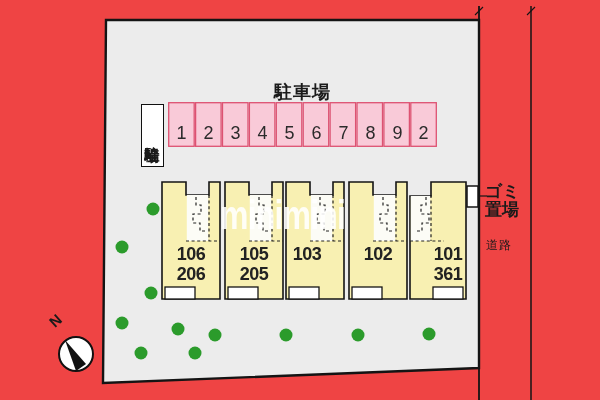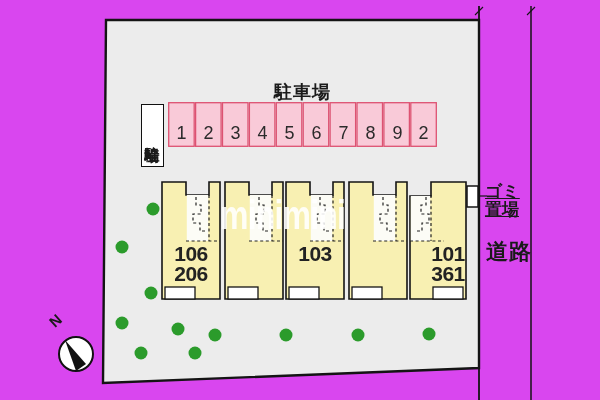--- a/index.html
+++ b/index.html
@@ -1,37 +1,37 @@
 <!DOCTYPE html>
 <html><head>
 <meta charset="utf-8">
 <style>
   html,body{margin:0;padding:0;background:#fff;}
   .stage{
-    position:relative;width:600px;height:400px;overflow:hidden;background:#d946ef;
+    position:relative;width:600px;height:400px;overflow:hidden;background:#ef4444;
     font-family:"Liberation Sans","DejaVu Sans",sans-serif;color:#1a1a1a;
   }
   .stage svg{position:absolute;left:0;top:0;}
   .t{position:absolute;white-space:nowrap;}
   .parking-title{left:168px;top:80px;width:269px;text-align:center;
     font-size:18px;font-weight:600;letter-spacing:1px;}
   .pnum{position:absolute;top:123px;width:27px;text-align:center;
     font-size:18px;color:#2b2b2b;}
   .bike-box{position:absolute;left:141px;top:104px;width:23px;height:63px;
     background:#fff;border:1.6px solid #111;box-sizing:border-box;
     display:flex;align-items:center;justify-content:center;}
   .bike-box span{writing-mode:vertical-rl;text-orientation:upright;
     font-size:15px;font-weight:600;letter-spacing:1px;line-height:1;}
   .unit-label{position:absolute;top:244px;width:58px;text-align:center;
-    font-size:21px;line-height:20px;font-weight:600;letter-spacing:-0.5px;color:#222;}
+    font-size:18px;line-height:20px;font-weight:600;letter-spacing:-0.5px;color:#222;}
   .watermark{left:220px;top:193px;font-size:40px;font-weight:bold;
     color:rgba(255,255,255,0.88);letter-spacing:-1px;
     transform:scaleX(0.8);transform-origin:left top;}
-  .gomi{left:485px;top:183px;font-size:17px;font-weight:600;line-height:18px;text-align:left;text-decoration:underline;}
-  .road{left:486px;top:237px;font-size:22px;font-weight:700;letter-spacing:1px;text-align:center;}
+  .gomi{left:485px;top:183px;font-size:17px;font-weight:600;line-height:18px;text-align:left;}
+  .road{left:486px;top:237px;font-size:12px;font-weight:400;letter-spacing:1px;text-align:center;}
   .north{left:50px;top:312px;font-size:15px;font-weight:bold;
     transform:rotate(-42deg);}
 </style>
 </head>
 <body>
 
 <div class="stage">
 
   <svg width="600" height="400" viewBox="0 0 600 400">
 
@@ -129,24 +129,29 @@
   <span class="pnum" style="left:410px">2</span>
 
   <div class="bike-box">
     <span>駐輪場</span>
   </div>
 
   <div class="unit-label" style="left:162px">
     <div>106</div>
     <div>206</div>
   </div>
-  <div class="unit-label" style="left:286px">
+  <div class="unit-label" style="left:225px">
+    <div>105</div>
+    <div>205</div>
+  </div>
+  <div class="unit-label" style="left:278px">
     <div>103</div>
   </div>
   <div class="unit-label" style="left:349px">
+    <div>102</div>
   </div>
   <div class="unit-label" style="left:410px;width:76px">
     <div>101</div>
     <div>361</div>
   </div>
 
   <div class="t watermark">minimini</div>
 
   <div class="t gomi">
     <div>ゴミ</div>

